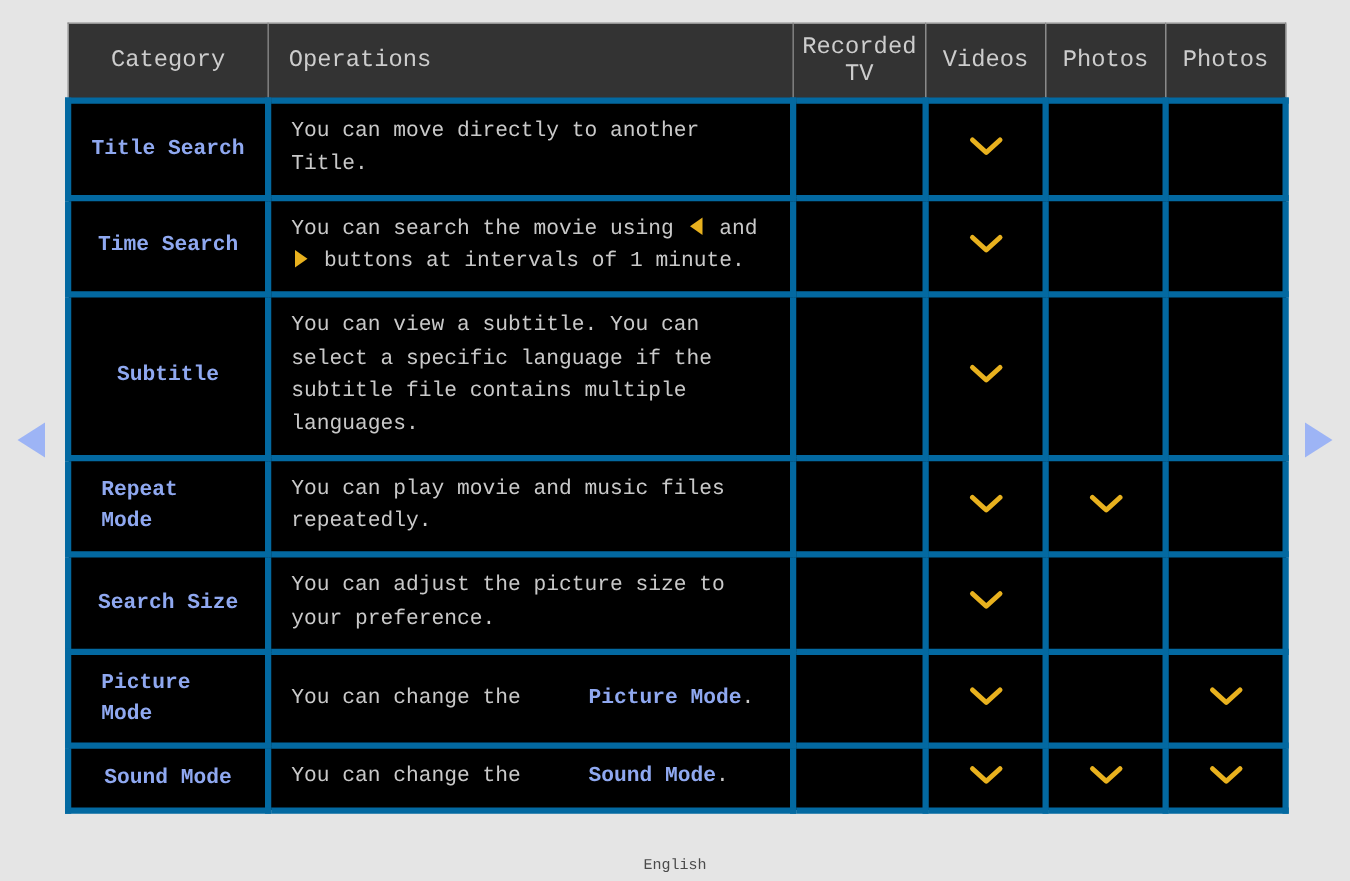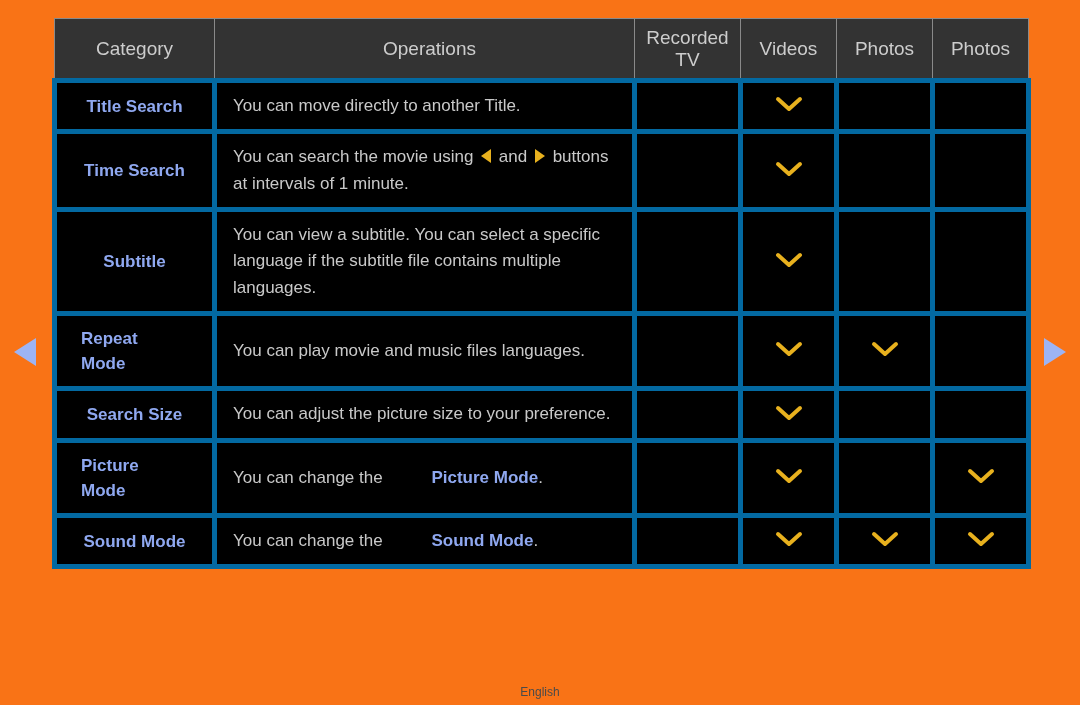--- a/index.html
+++ b/index.html
@@ -2,21 +2,21 @@
 <html><head>
 <meta charset="utf-8">
 <style>
   * { margin:0; padding:0; box-sizing:border-box; }
   html,body{
     width:1080px; height:705px;
     background:#000;
     font-family:"Liberation Sans", sans-serif;
     overflow:hidden;
   }
-  #screen{ position:relative; width:1080px; height:705px; background:#f97316; }
+  #screen{ position:relative; width:1080px; height:705px; background:#e5e5e5;font-family:Liberation Mono, monospace; }
 
   
   .nav-arrow{
     position:absolute; top:338px;
     width:0; height:0; cursor:pointer;
   }
   .nav-arrow.left{
     left:14px;
     border-top:14px solid transparent;
     border-bottom:14px solid transparent;
@@ -51,21 +51,21 @@
     border:1px solid #8a8a8a;
     color:#cdcdcd;
     font-size:19px;
     font-weight:400;
     height:62px;
     padding:4px 6px;
     vertical-align:middle;
     line-height:1.12;
   }
   thead th.th-category{ text-align:center; }
-  thead th.th-operations{ text-align:center; padding-left:16px; }
+  thead th.th-operations{ text-align:left; padding-left:16px; }
   thead th.th-mark{ text-align:center; }
 
   tbody td{
     border:5px solid #0369a1;
     background:#000;
     vertical-align:middle;
     padding:10px 6px;
   }
   td.cat{
     color:#8fa8f0;
@@ -174,21 +174,21 @@
             <td class="ops">You can view a subtitle. You can select a specific language if the subtitle file contains multiple languages.</td>
             <td class="mark"></td>
             <td class="mark"><span class="chev"><svg width="28" height="18" viewBox="0 0 28 18">
                   <path d="M3 4 L14 14 L25 4" fill="none" stroke="#e8b11e" stroke-width="4" stroke-linecap="round" stroke-linejoin="round"></path>
                 </svg></span></td>
             <td class="mark"></td>
             <td class="mark"></td>
           </tr>
           <tr>
             <td class="cat two-line"><span>Repeat</span><br><span>Mode</span></td>
-            <td class="ops">You can play movie and music files languages.</td>
+            <td class="ops">You can play movie and music files repeatedly.</td>
             <td class="mark"></td>
             <td class="mark"><span class="chev"><svg width="28" height="18" viewBox="0 0 28 18">
                   <path d="M3 4 L14 14 L25 4" fill="none" stroke="#e8b11e" stroke-width="4" stroke-linecap="round" stroke-linejoin="round"></path>
                 </svg></span></td>
             <td class="mark"><span class="chev"><svg width="28" height="18" viewBox="0 0 28 18">
                   <path d="M3 4 L14 14 L25 4" fill="none" stroke="#e8b11e" stroke-width="4" stroke-linecap="round" stroke-linejoin="round"></path>
                 </svg></span></td>
             <td class="mark"></td>
           </tr>
           <tr>

